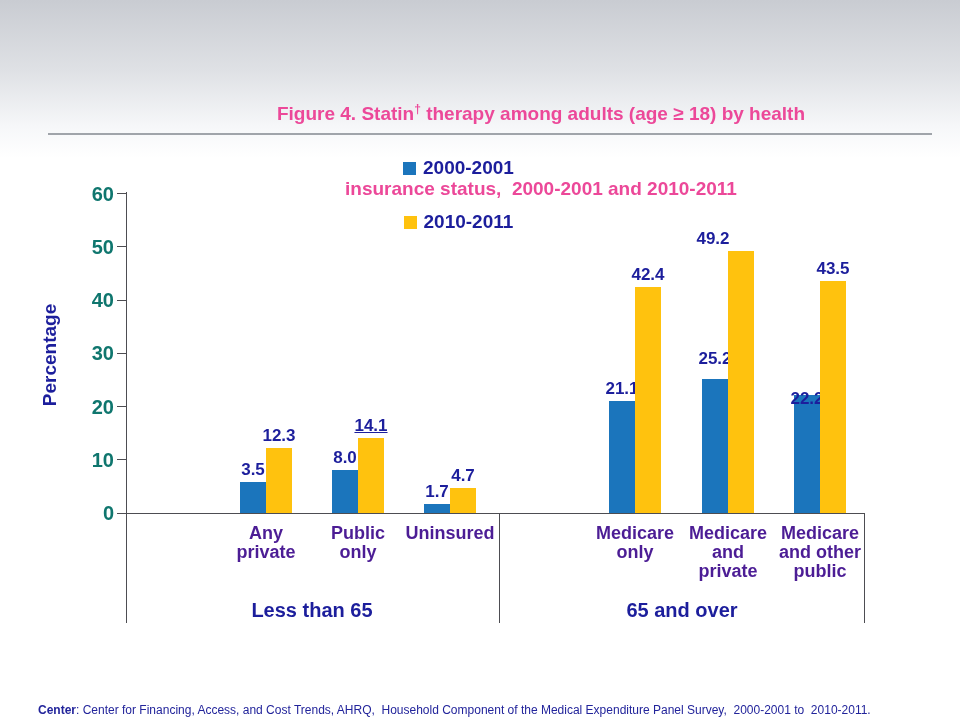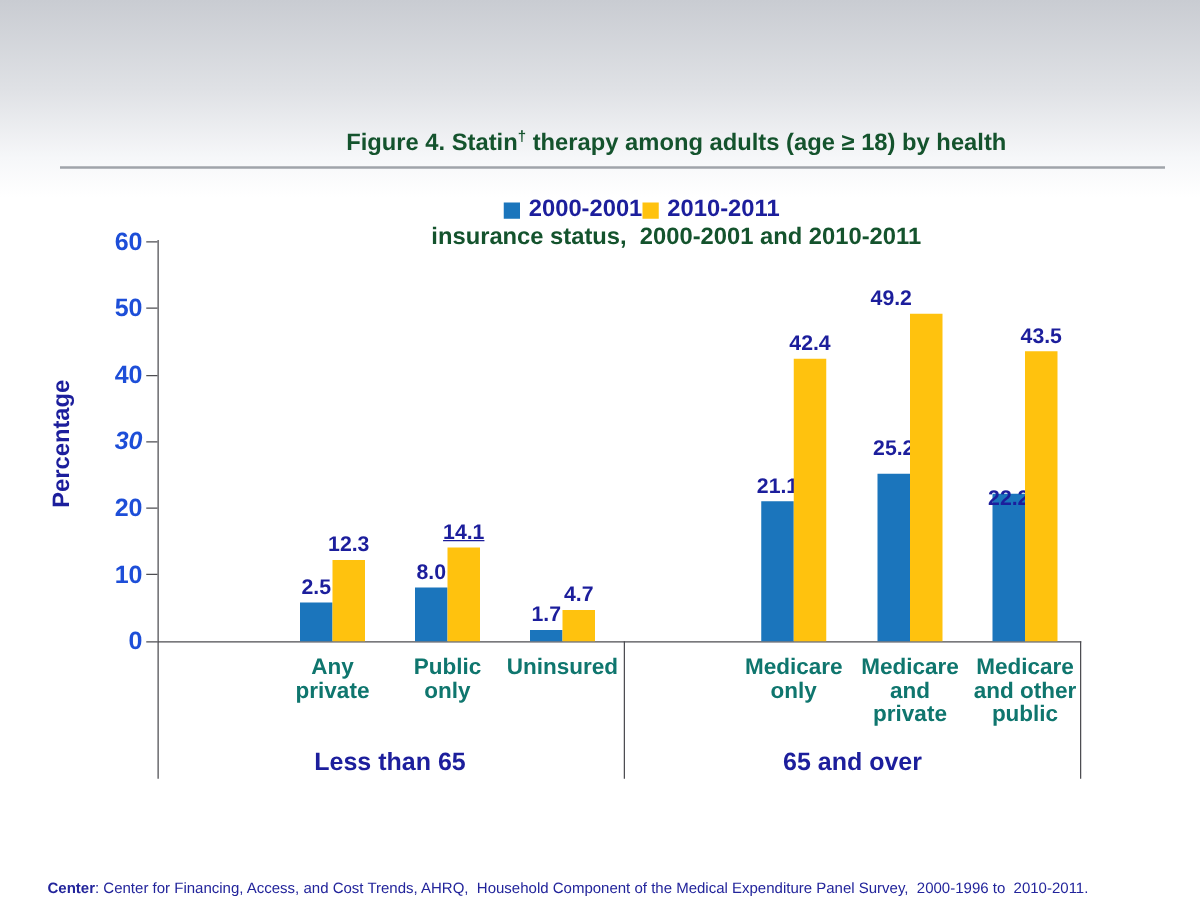--- a/index.html
+++ b/index.html
@@ -13,47 +13,49 @@
     background:linear-gradient(180deg, #c9ccd2 0%, #dfe1e5 45%, #f6f7f9 80%, #ffffff 100%);
   }
   .header-divider {
     position:absolute; left:48px; top:133px; width:884px; height:2px;
     background:#a0a4aa;
   }
   .logo { position:absolute; left:30px; top:2px; width:140px; height:108px; }
   .logo svg { position:absolute; }
   .title-block {
     position:absolute; left:221px; top:47px; width:640px;
-    text-align:center; color:#14532d; font-weight:bold; font-size:19px;
+    text-align:center; color:#ec4899; font-weight:bold; font-size:19px;
     line-height:25px; white-space:pre-wrap;
   }
   .title-block sup { font-size:12px; vertical-align:super; }
   .legend {
     position:absolute; left:403px; top:157px; display:flex; align-items:center;
+    gap:32px;
+    flex-direction:column;
   }
   .legend-item { display:flex; align-items:center; gap:7px; }
   .legend-swatch { width:13px; height:13px; }
   .legend-label { color:#1c1e9c; font-weight:bold; font-size:19px; }
   .y-axis-title {
     position:absolute; left:50px; top:355px; transform:translate(-50%,-50%) rotate(-90deg);
     color:#1c1e9c; font-weight:bold; font-size:19px; white-space:nowrap;
   }
   .axis-line { position:absolute; background:#4d4d52; }
   .tick-mark { position:absolute; width:9px; height:1px; background:#4d4d52; }
   .tick-label {
-    position:absolute; width:44px; text-align:right; color:#1d4ed8;
+    position:absolute; width:44px; text-align:right; color:#0f766e;
     font-weight:bold; font-size:20px; line-height:20px;
   }
   .bar { position:absolute; width:26px; }
   .value-label {
     position:absolute; width:60px; text-align:center; color:#1c1e9c;
     font-weight:bold; font-size:17px; line-height:20px; height:20px;
   }
   .cat-label {
-    position:absolute; width:110px; top:524px; text-align:center; color:#0f766e;
+    position:absolute; width:110px; top:524px; text-align:center; color:#4c1d95;
     font-weight:bold; font-size:18px; line-height:19px;
   }
   .group-label {
     position:absolute; top:599px; width:240px; text-align:center; color:#1c1e9c;
     font-weight:bold; font-size:20px;
   }
   .group-label.left  { left:192px; }
   .group-label.right { left:562px; }
   .footer {
     position:absolute; left:38px; top:673px; width:915px; color:#22249b;
@@ -95,29 +97,29 @@
   <div class="axis-line" style="left:864px; top:513px; width:1px; height:110px;"></div>
 
   <div id="plot">
       <div class="tick-mark" style="left: 117px; top: 512.5px;"></div>
       <div class="tick-label" style="left: 70px; top: 503px;">0</div>
       <div class="tick-mark" style="left: 117px; top: 459.25px;"></div>
       <div class="tick-label" style="left: 70px; top: 449.75px;">10</div>
       <div class="tick-mark" style="left: 117px; top: 406px;"></div>
       <div class="tick-label" style="left: 70px; top: 396.5px;">20</div>
       <div class="tick-mark" style="left: 117px; top: 352.75px;"></div>
-      <div class="tick-label" style="left: 70px; top: 343.25px; font-style: italic;">30</div>
+      <div class="tick-label" style="left: 70px; top: 343.25px;">30</div>
       <div class="tick-mark" style="left: 117px; top: 299.5px;"></div>
       <div class="tick-label" style="left: 70px; top: 290px;">40</div>
       <div class="tick-mark" style="left: 117px; top: 246.25px;"></div>
       <div class="tick-label" style="left: 70px; top: 236.75px;">50</div>
       <div class="tick-mark" style="left: 117px; top: 193px;"></div>
       <div class="tick-label" style="left: 70px; top: 183.5px;">60</div>
       <div class="bar" style="left: 240px; top: 482.115px; height: 30.885px; background: rgb(27, 117, 188);"></div>
-      <div class="value-label" style="left: 223px; top: 460.115px;">2.5</div>
+      <div class="value-label" style="left: 223px; top: 460.115px;">3.5</div>
       <div class="bar" style="left: 266px; top: 447.502px; height: 65.4975px; background: rgb(255, 194, 14);"></div>
       <div class="value-label" style="left: 249px; top: 425.502px;">12.3</div>
       <div class="cat-label" style="left: 211px;">
         <div>Any</div>
         <div>private</div>
       </div>
       <div class="bar" style="left: 332px; top: 470.4px; height: 42.6px; background: rgb(27, 117, 188);"></div>
       <div class="value-label" style="left: 315px; top: 448.4px;">8.0</div>
       <div class="bar" style="left: 358px; top: 437.918px; height: 75.0825px; background: rgb(255, 194, 14);"></div>
       <div class="value-label" style="left: 341px; top: 415.918px; text-decoration: underline;">14.1</div>
@@ -157,17 +159,17 @@
         <div>Medicare</div>
         <div>and other</div>
         <div>public</div>
       </div>
     </div>
 
   <div class="group-label left">Less than 65</div>
   <div class="group-label right">65 and over</div>
 
   <div class="footer">
-    <div><b>Center</b><span>: Center for Financing, Access, and Cost Trends, AHRQ,  Household Component of the Medical Expenditure Panel Survey,  2000-1996 to  2010-2011.</span></div>
+    <div><b>Center</b><span>: Center for Financing, Access, and Cost Trends, AHRQ,  Household Component of the Medical Expenditure Panel Survey,  2000-2001 to  2010-2011.</span></div>
     
   </div>
 
 </div>
 
 </body></html>

